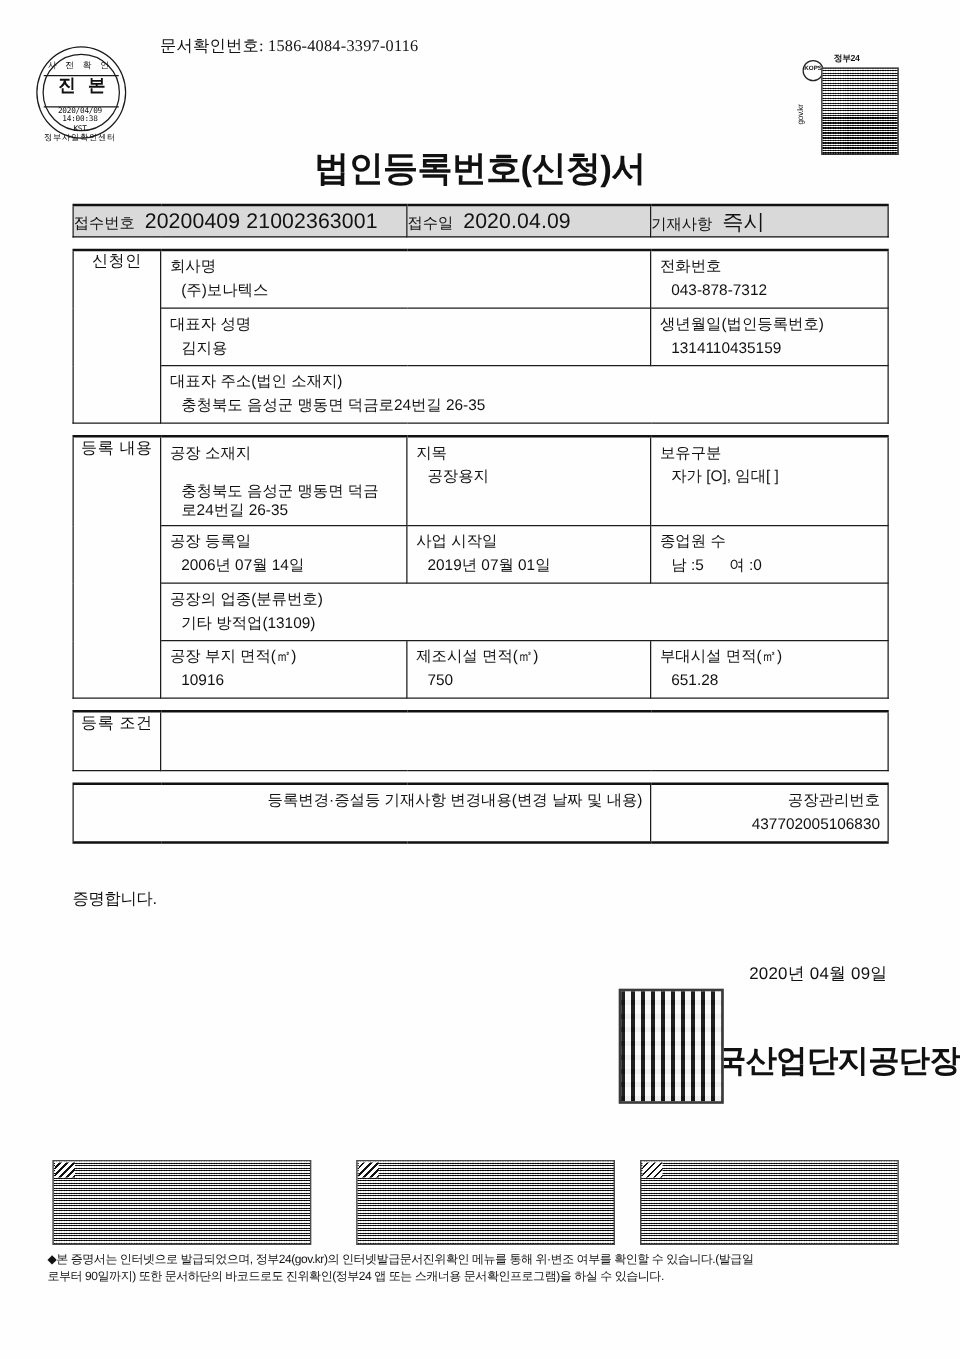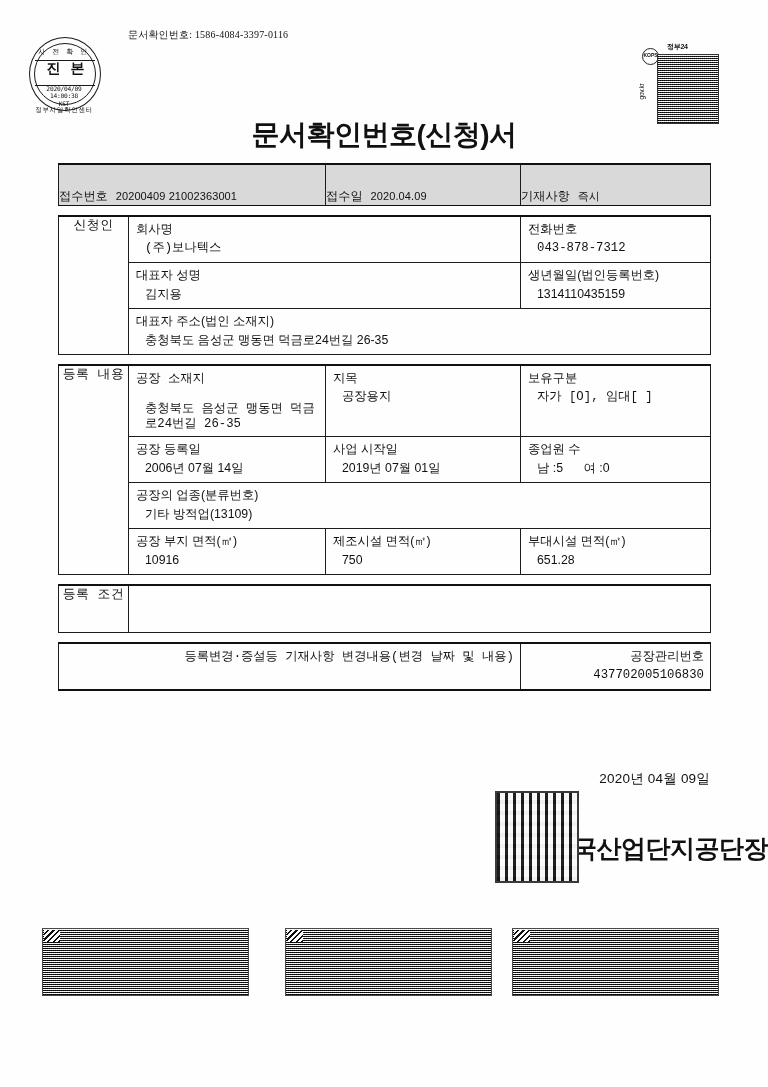--- a/index.html
+++ b/index.html
@@ -23,21 +23,21 @@
     height: 1087px;
     background: #fefefe;
   }
 
   
   .doc-number {
     position: absolute;
     left: 128px;
     top: 28px;
     font-family: "Liberation Serif", "DejaVu Serif", serif;
-    font-size: 10px;
+    font-size: 13px;
     letter-spacing: .2px;
     white-space: nowrap;
   }
 
   
   .stamp {
     position: absolute;
     left: 26px;
     top: 34px;
     width: 82px;
@@ -207,31 +207,30 @@
     vertical-align: middle;
   }
   .receipt .rl {
     display: inline-block;
     padding-left: 0;
     padding-right: 8px;
     font-size: 12.2px;
   }
   .receipt .rv {
     display: inline-block;
-    font-size: 11px;
+    font-size: 17px;
     letter-spacing: .1px;
-    margin-top: 24px;
   }
   .sep-row td {
     border: none;
     height: 9px;
     background: #fff;
   }
 
-  .thick-top td { border-top: 2px solid #111; font-family: Liberation Mono, monospace; }
+  .thick-top td { border-top: 2px solid #111; }
   .thick-bot td { border-bottom: 2px solid #111; text-align: right; }
 
   
   .statement {
     position: absolute;
     left: 58px;
     top: 708px;
     width: 660px;
     font-size: 13px;
     line-height: 22px;
@@ -327,21 +326,21 @@
     <div class="arc-bot">정부사일확인센터</div>
   </div>
 
   <div class="qr-wrap">
     <div class="qr-label">정부24</div>
     <div class="qr-mark">KOPS</div>
     <div class="qr-side">gov.kr</div>
     <div class="qr-box"></div>
   </div>
 
-  <div class="title">문서확인번호(신청)서</div>
+  <div class="title">법인등록번호(신청)서</div>
 
   <table class="tbl">
     <colgroup>
       <col style="width:70px">
       <col style="width:197px">
       <col style="width:195px">
       <col style="width:190px">
     </colgroup>
 
     <tbody>
@@ -472,25 +471,30 @@
       </td>
       <td>
         <span class="lbl">공장관리번호</span>
         <span class="val">437702005106830</span>
       </td>
     </tr>
   </tbody>
     </table>
 
   <div class="statement">
+    <div>증명합니다.</div>
   </div>
 
   <div class="issue-date">2020년 04월 09일</div>
 
   <div class="issuer">한국산업단지공단장</div>
   <div class="seal"></div>
 
   <div class="barcode" id="bc1"></div>
   <div class="barcode" id="bc2"></div>
   <div class="barcode" id="bc3"></div>
 
+  <div class="footnote">
+    <div>◆본 증명서는 인터넷으로 발급되었으며, 정부24(gov.kr)의 인터넷발급문서진위확인 메뉴를 통해 위·변조 여부를 확인할 수 있습니다.(발급일</div>
+    <div>로부터 90일까지) 또한 문서하단의 바코드로도 진위확인(정부24 앱 또는 스캐너용 문서확인프로그램)을 하실 수 있습니다.</div>
+  </div>
 
 </div>
 
 </body></html>

